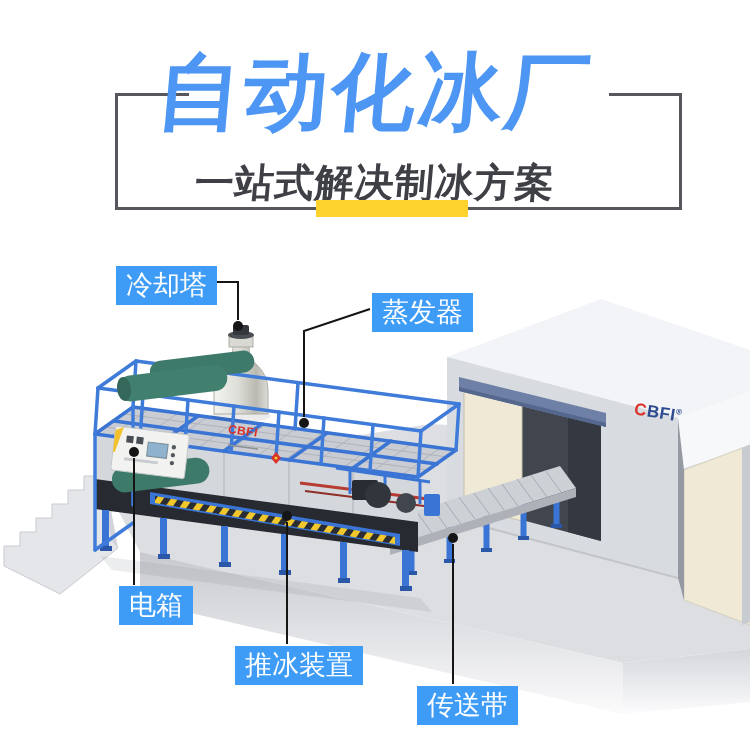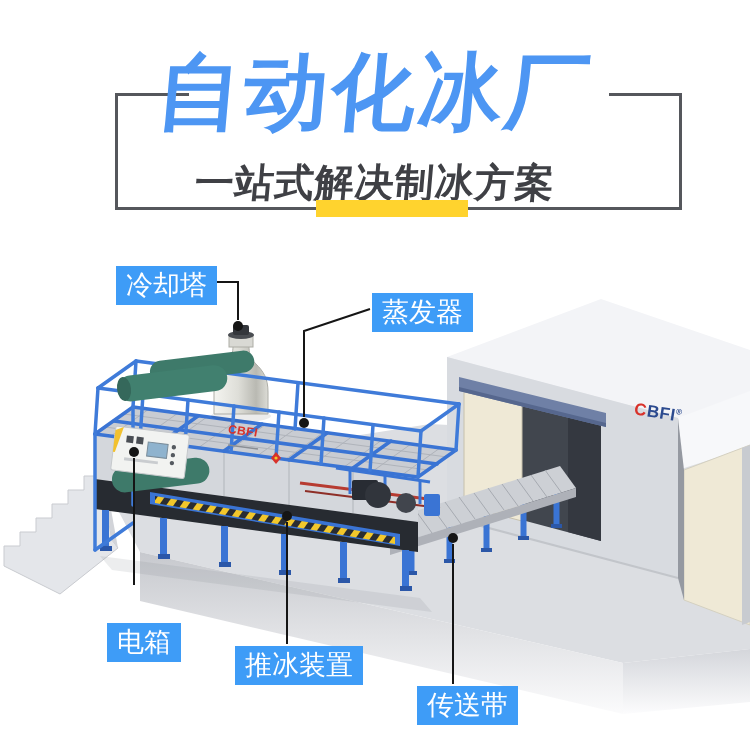--- a/index.html
+++ b/index.html
@@ -285,16 +285,16 @@
     </g>
   </svg>
 
   <div class="bldg-logo">
     <span class="c">C</span><span>BFI</span><sup>®</sup>
   </div>
   <div class="machine-logo">CBFI</div>
 
   <div class="badge" style="left:116px;top:266px;">冷却塔</div>
   <div class="badge" style="left:372px;top:293px;">蒸发器</div>
-  <div class="badge" style="left:107px;top:586px;margin-top:37px;">电箱</div>
+  <div class="badge" style="left:119px;top:586px;">电箱</div>
   <div class="badge" style="left:417px;top:686px;">传送带</div>
   <div class="badge" style="left:235px;top:646px;">推冰装置</div>
 </div>
 
 </body></html>

